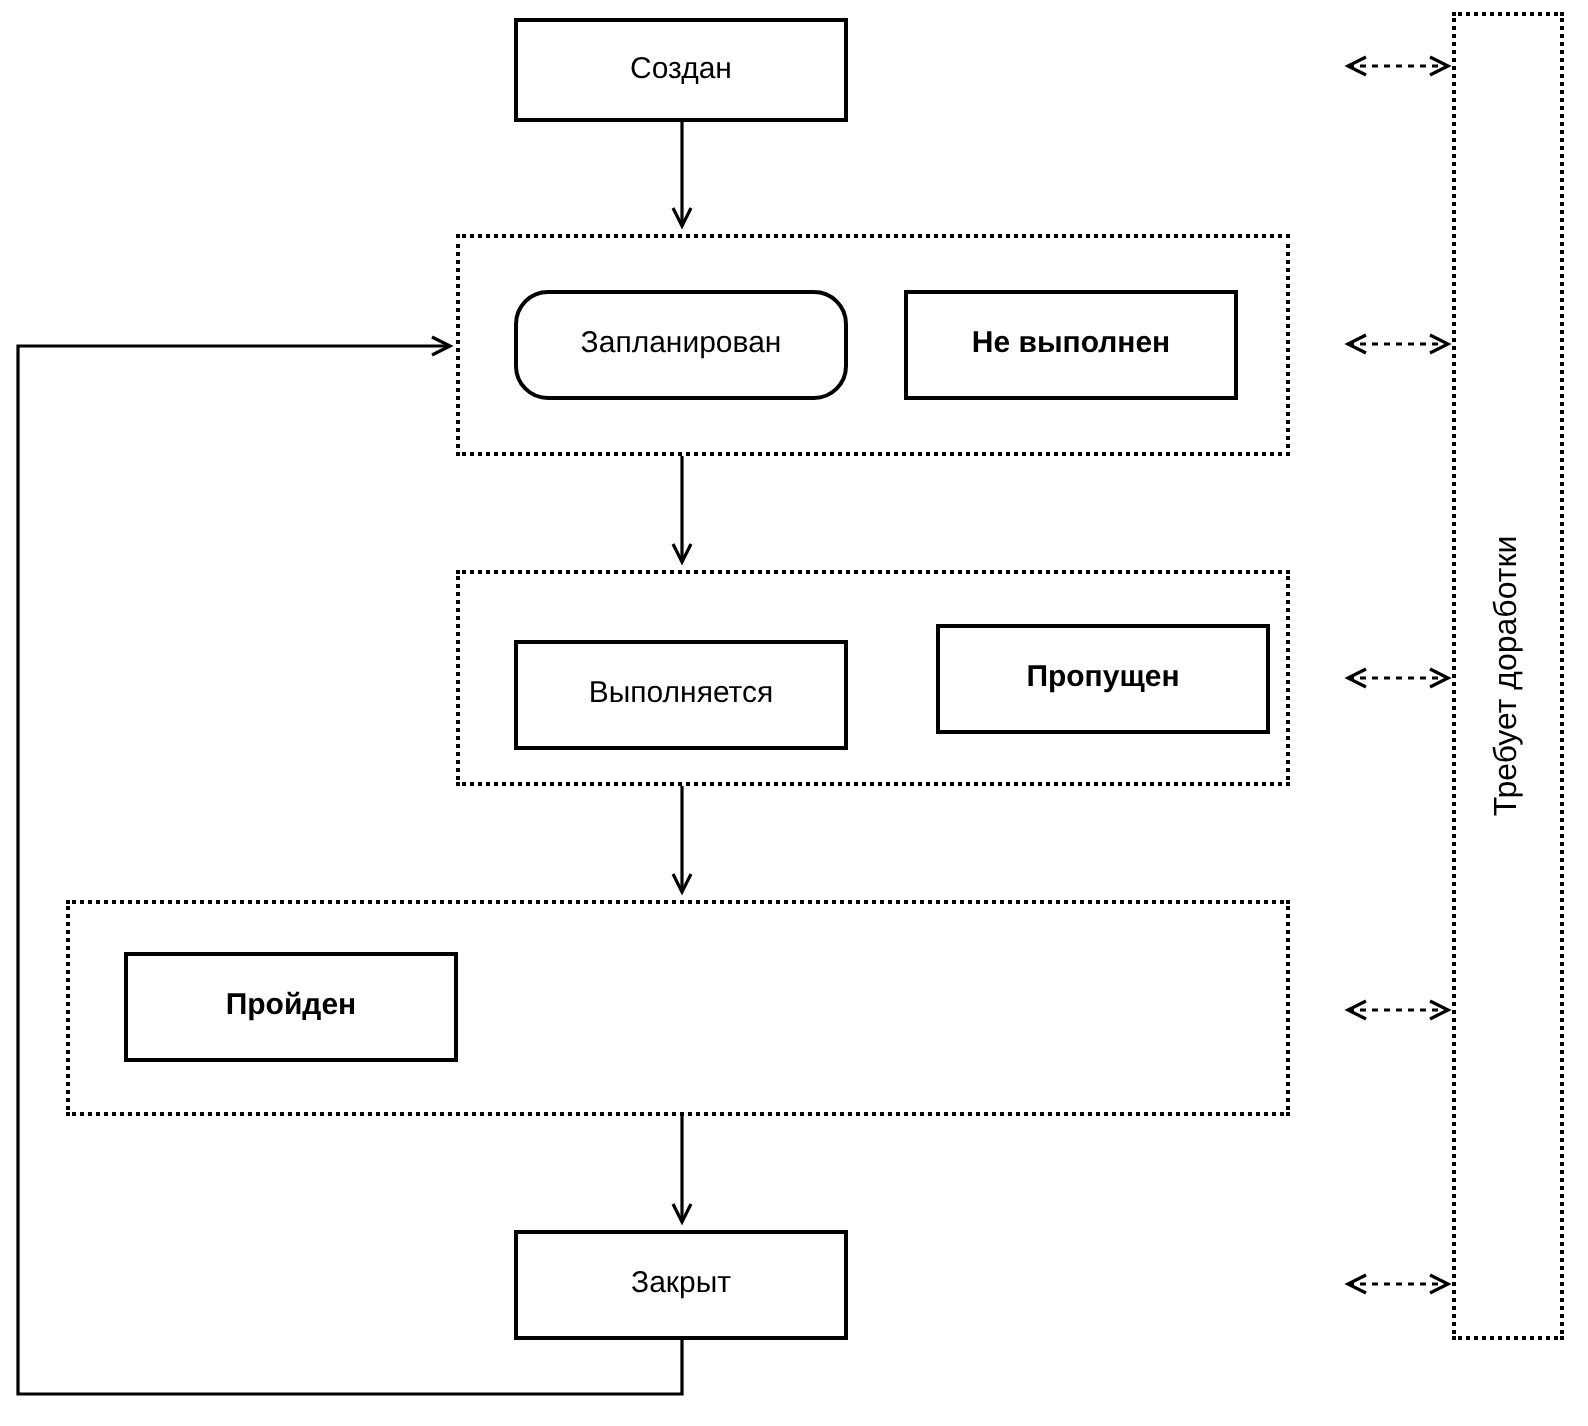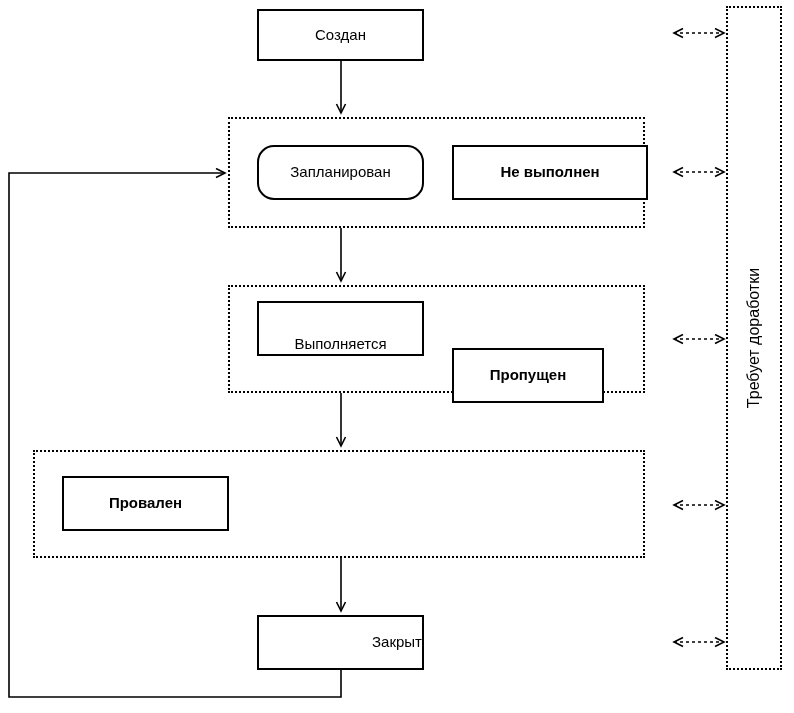--- a/index.html
+++ b/index.html
@@ -87,36 +87,36 @@
   <div class="group" style="left:228px; top:285px; width:417px; height:108px;"></div>
   <div class="group" style="left:33px; top:450px; width:612px; height:108px;"></div>
 
   <div class="node" style="left:257px; top:9px; width:167px; height:52px;">
     <span>Создан</span>
   </div>
 
   <div class="node" style="left:257px; top:145px; width:167px; height:55px;border-radius:17px;">
     <span>Запланирован</span>
   </div>
-  <div class="node bold" style="left:452px; top:145px; width:196px; height:55px;">
+  <div class="node bold" style="left:452px; top:145px; width:167px; height:55px;">
     <span>Не выполнен</span>
   </div>
 
-  <div class="node" style="left:257px; top:301px; width:167px; height:55px;align-items:flex-end;">
+  <div class="node" style="left:257px; top:320px; width:167px; height:55px;">
     <span>Выполняется</span>
   </div>
-  <div class="node bold" style="left:452px; top:312px; width:152px; height:55px;margin-top:36px;">
+  <div class="node bold" style="left:468px; top:312px; width:167px; height:55px;">
     <span>Пропущен</span>
   </div>
 
   <div class="node bold" style="left:62px; top:476px; width:167px; height:55px;">
-    <span>Провален</span>
+    <span>Пройден</span>
   </div>
 
-  <div class="node" style="left:257px; top:615px; width:167px; height:55px;justify-content:flex-end;">
+  <div class="node" style="left:257px; top:615px; width:167px; height:55px;">
     <span>Закрыт</span>
   </div>
 
   <div class="rework-panel">
     <div class="rework-label">Требует доработки</div>
   </div>
 
 </div>
 
 </body></html>

